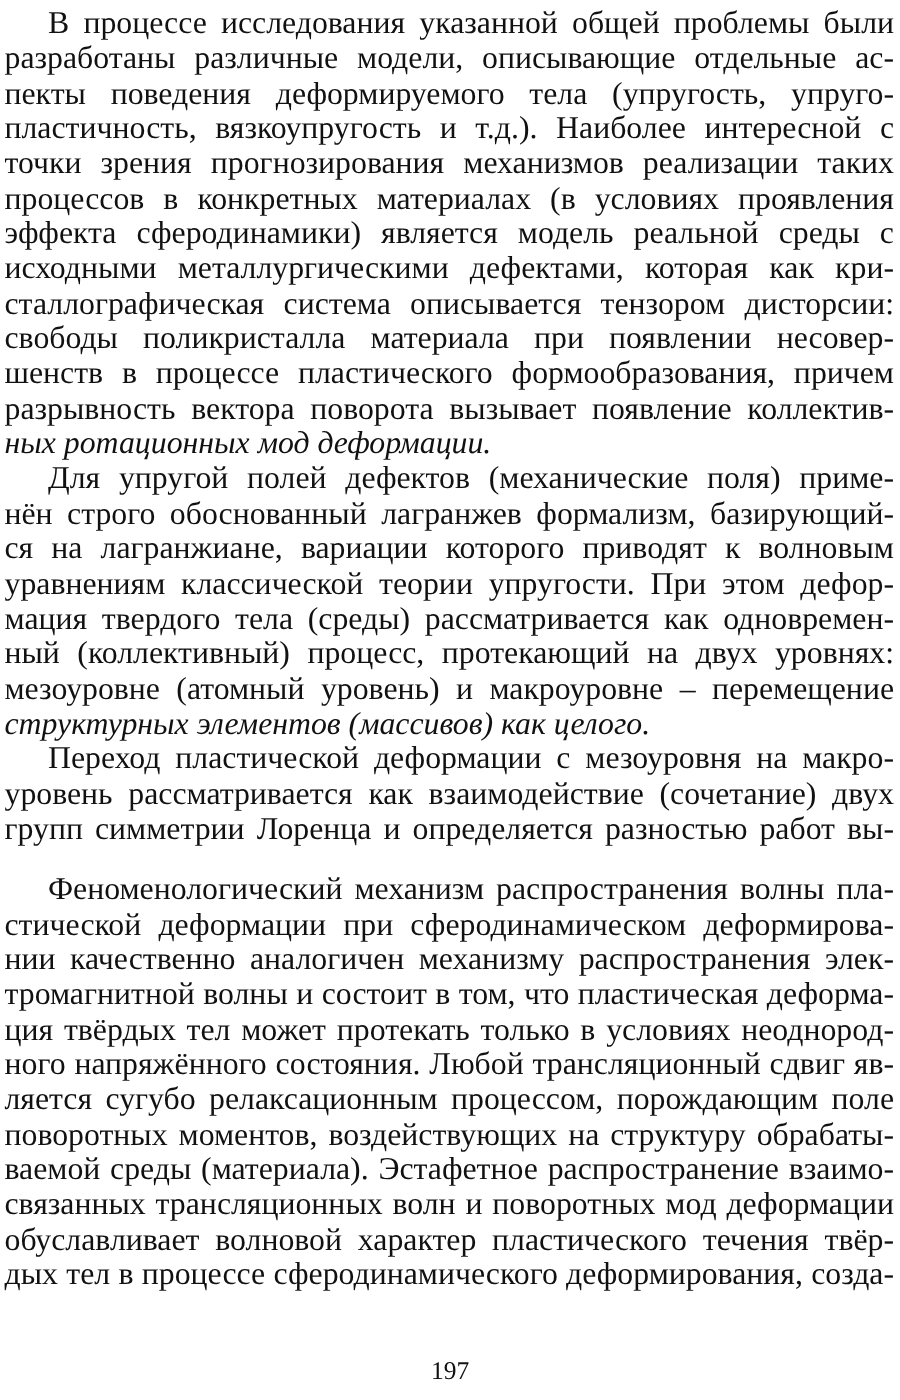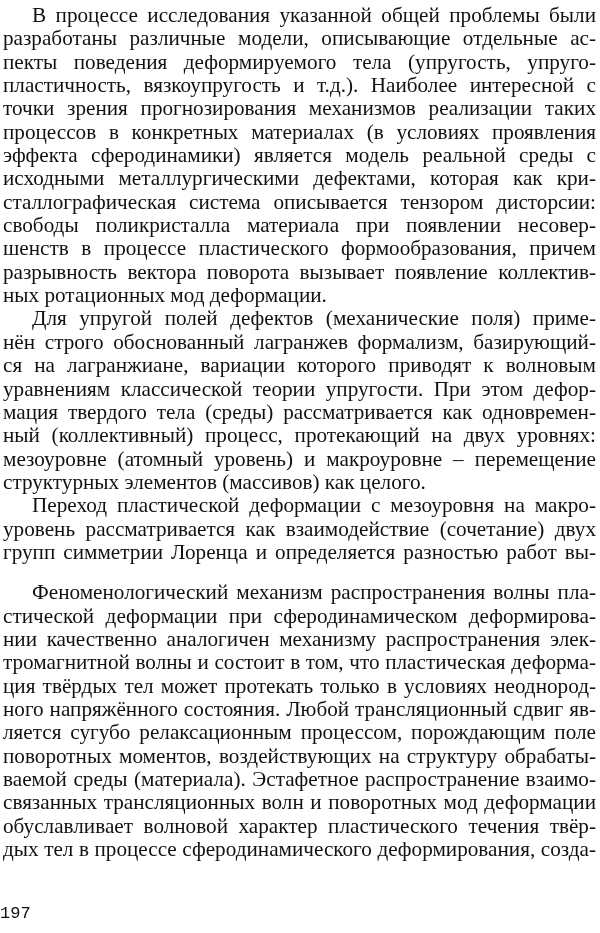--- a/index.html
+++ b/index.html
@@ -9,24 +9,24 @@
     font-family: "Liberation Serif", "DejaVu Serif", serif;
     font-size: 21.2px; color: #111111;
   }
   .line {
     display: block; height: 23.35px; line-height: 23.35px;
     text-align: justify; text-align-last: justify; white-space: nowrap;
     overflow: visible;
   }
   .line .t { display: inline-block; width: 100%; text-align: justify; text-align-last: justify; white-space: normal; }
   .line.indent .t { width: calc(100% - 29px); margin-left: 29px; }
-  .line.last .t { text-align-last: left; }
+  .line.last .t { text-align-last: left; font-style: italic; }
   .pagenum {
-    position: absolute; left: 0; width: 600px; top: 904px; text-align: left;
-    font-family: Liberation Mono, monospace; font-size: 17px; color: #111111;
+    position: absolute; left: 0; width: 600px; top: 904px; text-align: center;
+    font-family: Liberation Serif, serif; font-size: 17px; color: #111111;
     padding-left: 0px;
   }
 </style>
 </head>
 <body>
 
 <div class="page">
 
   <div>
     <div class="line indent"><span class="t">В процессе исследования указанной общей проблемы были</span></div>

